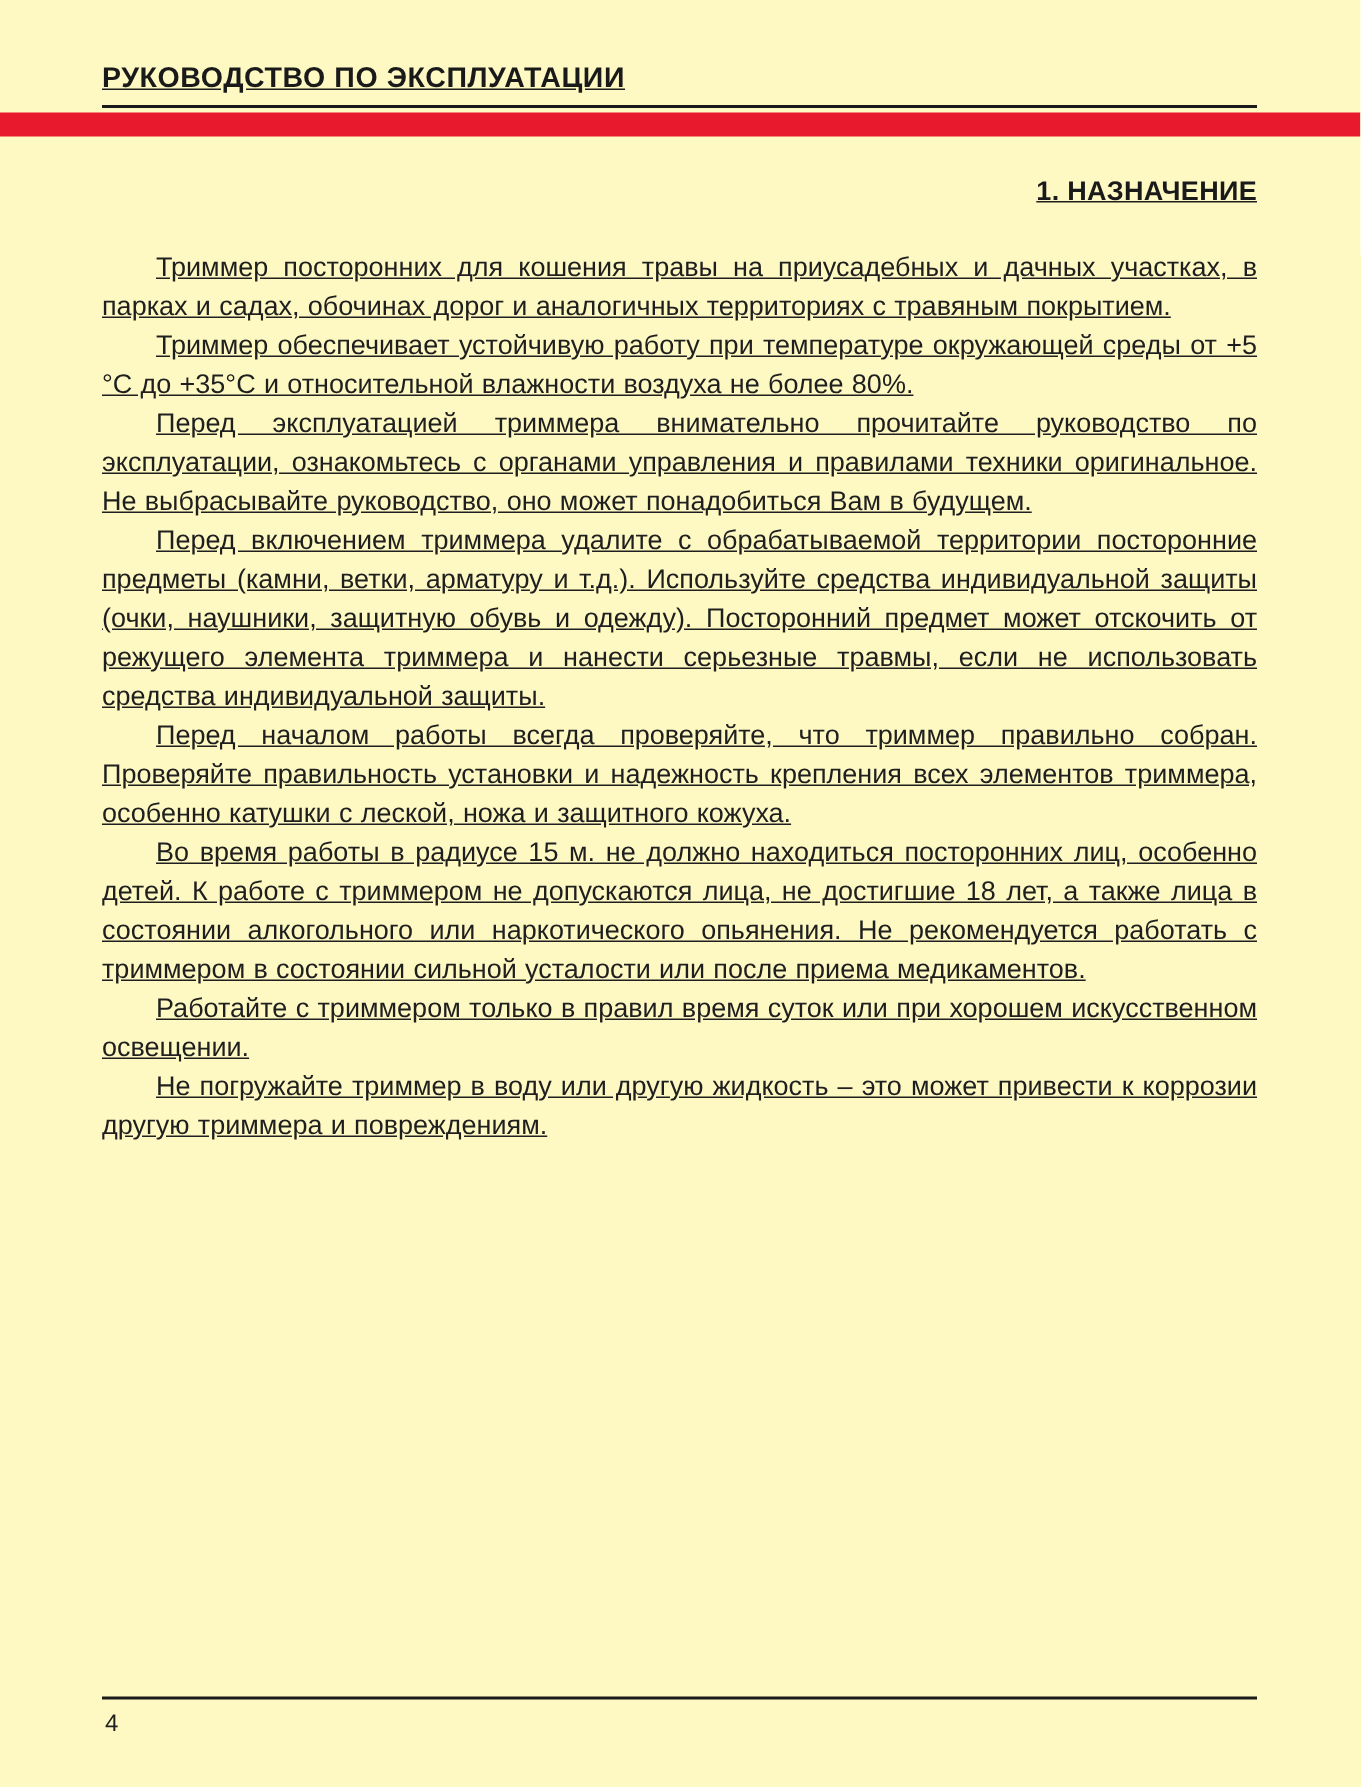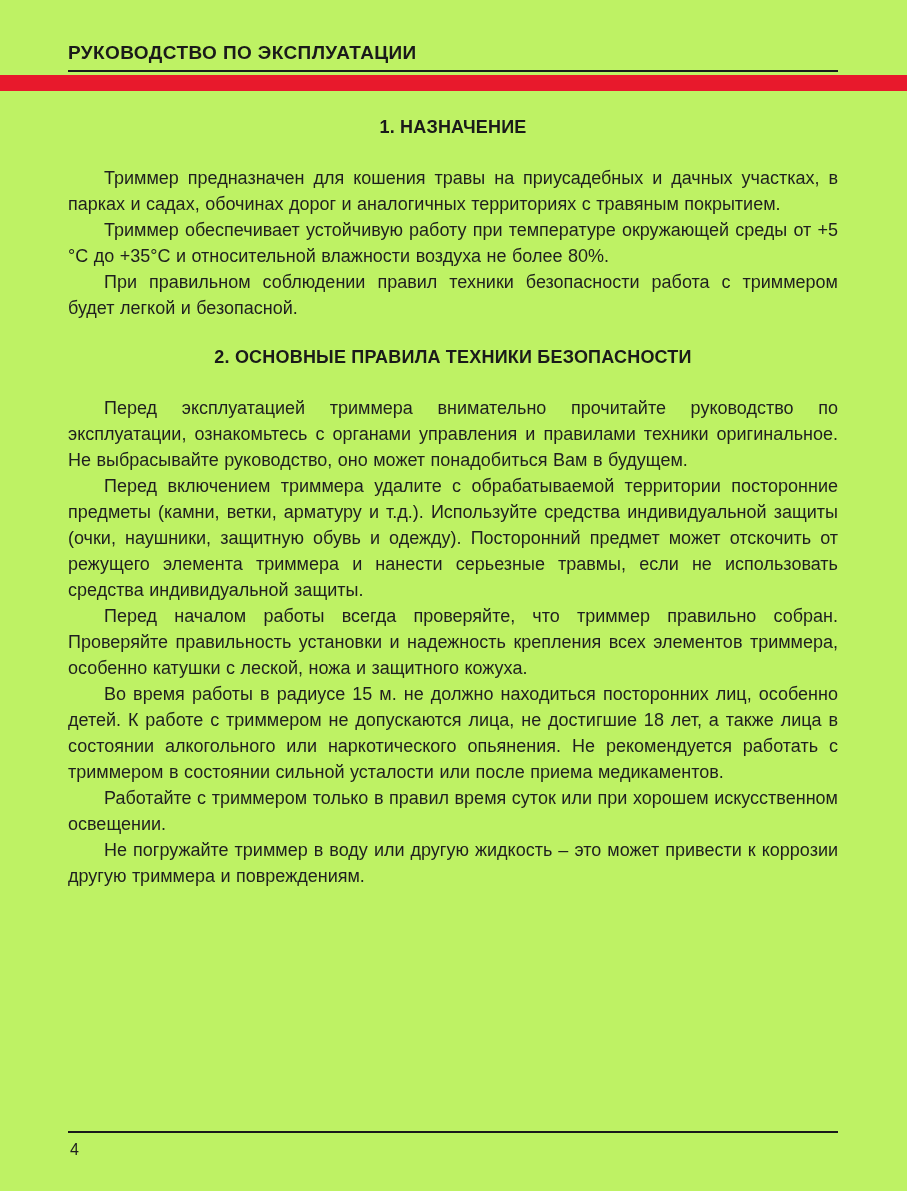--- a/index.html
+++ b/index.html
@@ -4,25 +4,26 @@
 <style>
   html, body {
     margin: 0;
     padding: 0;
     background: #ffffff;
   }
   .page {
     position: relative;
     width: 907px;
     height: 1191px;
-    background: #bef264;
+    background: #fef9c3;
     font-family: "Liberation Sans", sans-serif;
     color: #1f1f1f;
     box-sizing: border-box;
     overflow: hidden;
+    text-decoration: underline;
   }
   
   .page-header {
     padding-top: 42px;
   }
   .header-inner {
     padding: 0 69px 0 68px;
   }
   .header-title {
     margin: 0 0 6px 0;
@@ -47,20 +48,21 @@
   }
   .section-title {
     margin: 26px 0 27px 0;
     font-size: 18px;
     font-weight: bold;
     text-align: center;
     color: #1a1a1a;
     letter-spacing: 0.2px;
   }
   .section-title.first {
+    text-align: right;
   }
   .para {
     margin: 0;
     font-size: 18px;
     line-height: 26px;
     text-align: justify;
     text-indent: 36px;
     hyphens: auto;
     -webkit-hyphens: auto;
     word-spacing: 0.5px;
@@ -92,25 +94,23 @@
     <div class="header-inner">
       <h1 class="header-title">РУКОВОДСТВО ПО ЭКСПЛУАТАЦИИ</h1>
       <div class="header-rule"></div>
     </div>
     <div class="accent-bar"></div>
   </header>
 
   <main class="content">
 
     <h2 class="section-title first">1. НАЗНАЧЕНИЕ</h2>
-    <p class="para">Триммер предназначен для кошения травы на приусадебных и дачных участках, в парках и садах, обочинах дорог и аналогичных территориях с травяным покрытием.</p>
+    <p class="para">Триммер посторонних для кошения травы на приусадебных и дачных участках, в парках и садах, обочинах дорог и аналогичных территориях с травяным покрытием.</p>
     <p class="para">Триммер обеспечивает устойчивую работу при температуре окружающей среды от +5 °С до +35°С и относительной влажности воздуха не более 80%.</p>
-    <p class="para">При правильном соблюдении правил техники безопасности работа с триммером будет легкой и безопасной.</p>
 
-    <h2 class="section-title">2. ОСНОВНЫЕ ПРАВИЛА ТЕХНИКИ БЕЗОПАСНОСТИ</h2>
     <p class="para">Перед эксплуатацией триммера внимательно прочитайте руководство по эксплуатации, ознакомьтесь с органами управления и правилами техники оригинальное. Не выбрасывайте руководство, оно может понадобиться Вам в будущем.</p>
     <p class="para">Перед включением триммера удалите с обрабатываемой территории посторонние предметы (камни, ветки, арматуру и т.д.). Используйте средства индивидуальной защиты (очки, наушники, защитную обувь и одежду). Посторонний предмет может отскочить от режущего элемента триммера и нанести серьезные травмы, если не использовать средства индивидуальной защиты.</p>
     <p class="para">Перед началом работы всегда проверяйте, что триммер правильно собран. Проверяйте правильность установки и надежность крепления всех элементов триммера, особенно катушки с леской, ножа и защитного кожуха.</p>
     <p class="para">Во время работы в радиусе 15 м. не должно находиться посторонних лиц, особенно детей. К работе с триммером не допускаются лица, не достигшие 18 лет, а также лица в состоянии алкогольного или наркотического опьянения. Не рекомендуется работать с триммером в состоянии сильной усталости или после приема медикаментов.</p>
     <p class="para">Работайте с триммером только в правил время суток или при хорошем искусственном освещении.</p>
     <p class="para">Не погружайте триммер в воду или другую жидкость – это может привести к коррозии другую триммера и повреждениям.</p>
 
   </main>
 
   <footer class="page-footer">

